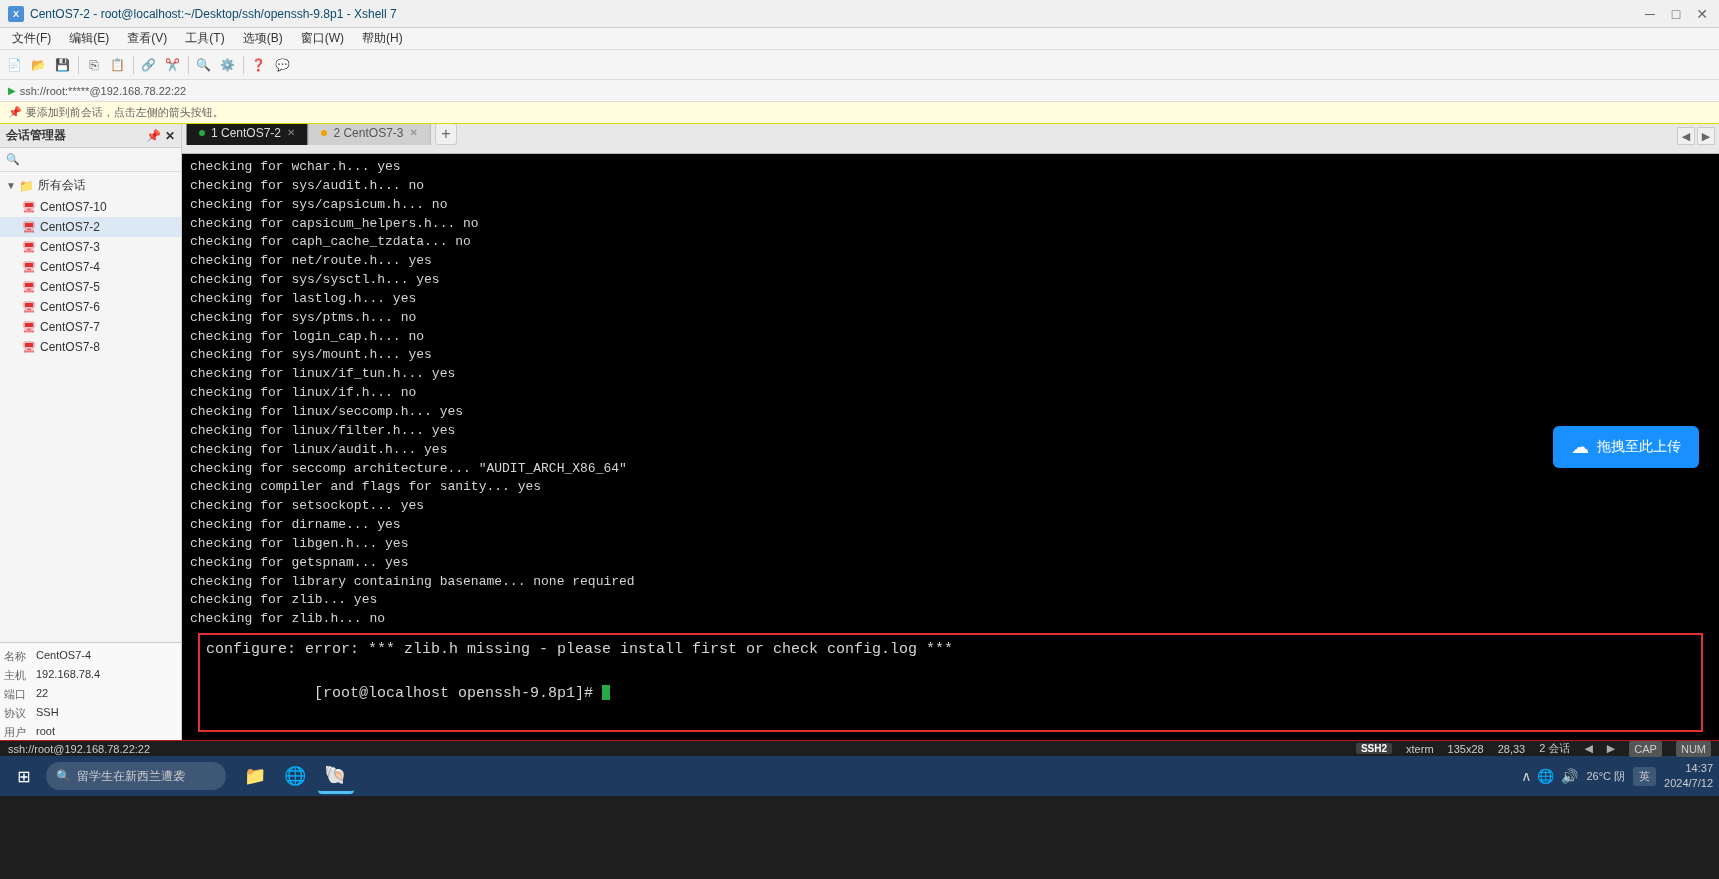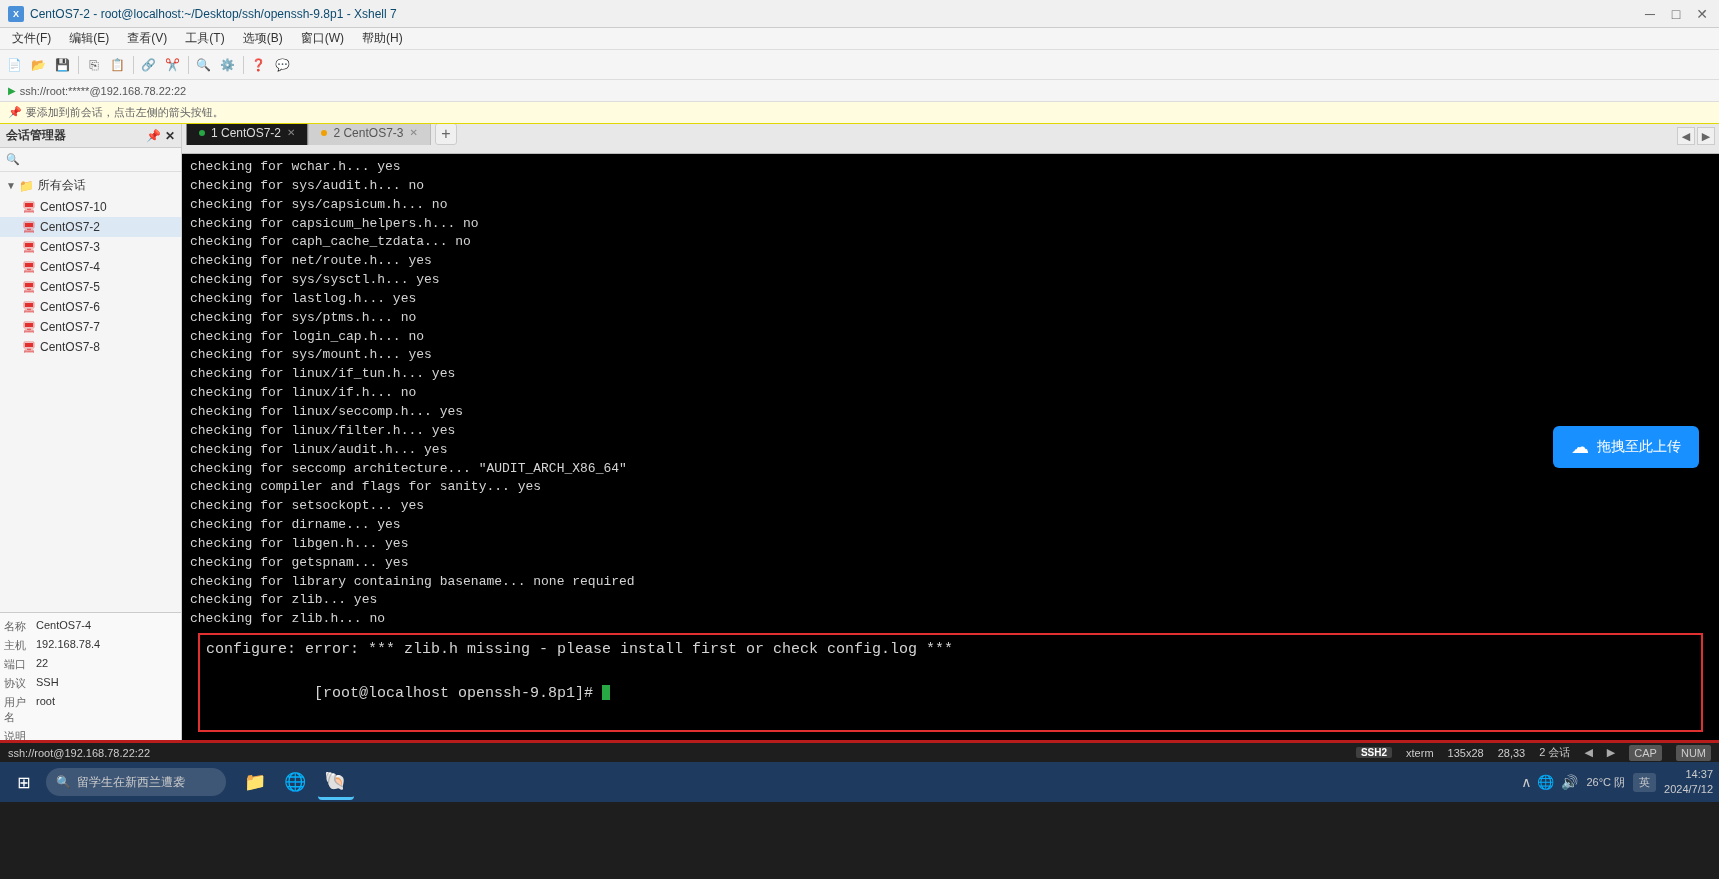--- a/index.html
+++ b/index.html
@@ -137,21 +137,21 @@
       align-items: center;
       padding: 3px 6px 3px 22px;
       font-size: 12px;
       color: #333;
       cursor: pointer;
     }
     .server-icon { color: #e03030; margin-right: 4px; font-size: 11px; }
 
     
     .props-panel {
-      height: 128px;
+      height: 98px;
       border-top: 1px solid #ccc;
       background: #f9f9f9;
       padding: 4px;
     }
     .prop-row {
       display: flex;
       font-size: 11px;
       padding: 2px 0;
     }
     .prop-label { color: #666; width: 32px; }
@@ -238,26 +238,26 @@
       cursor: pointer;
       display: flex;
       align-items: center;
       gap: 8px;
       box-shadow: 0 2px 8px rgba(0,0,0,0.4);
     }
     .upload-icon { font-size: 18px; }
 
     
     .status-bar {
-      height: 22px;
+      height: 16px;
       background: #1e1e1e;
       display: flex;
       align-items: center;
       padding: 0 8px;
-      border-top: 3px solid #b91c1c;
+      border-top: 1px solid #b91c1c;
       font-size: 11px;
       color: #aaa;
       gap: 12px;
     }
     .status-left { color: #ccc; }
     .status-right { margin-left: auto; display: flex; gap: 14px; align-items: center; }
     .status-badge { background: #404040; color: white; padding: 0 5px; border-radius: 2px; font-size: 10px; font-weight: bold; }
     .status-item { color: #ccc; }
 
     

